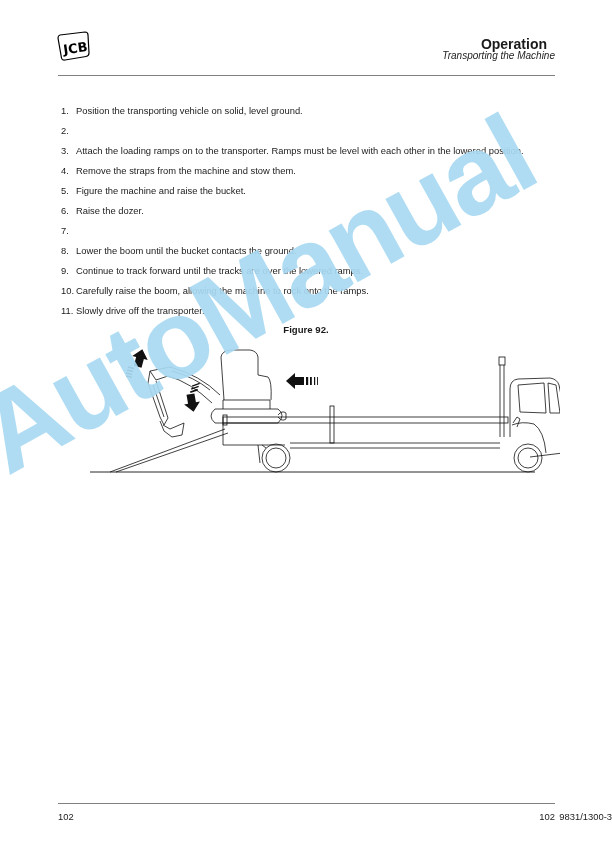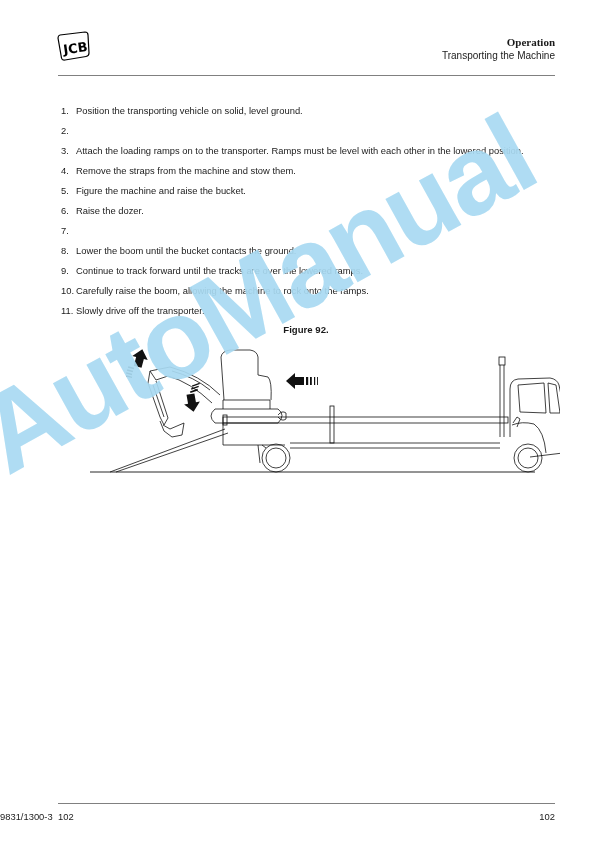--- a/index.html
+++ b/index.html
@@ -1,33 +1,33 @@
 <!DOCTYPE html>
 <html><head>
   <meta charset="utf-8">
   <style>
     html, body { margin: 0; padding: 0; background: #ffffff; }
     body { width: 612px; height: 865px; position: relative; overflow: hidden;
            font-family: "Liberation Sans", sans-serif; color: #1a1a1a; }
     .logo { position: absolute; left: 57px; top: 31px; width: 34px; height: 30px; }
-    .hdr-title { position: absolute; right: 57px; top: 36px; font-size: 11px; font-weight: bold; text-align: right; font-family: Liberation Serif, serif; }
-    .hdr-sub { position: absolute; right: 57px; top: 50px; font-size: 10px; text-align: right; color: #222; }
+    .hdr-title { position: absolute; right: 65px; top: 36px; font-size: 14px; font-weight: bold; text-align: right; }
+    .hdr-sub { position: absolute; right: 57px; top: 50px; font-size: 10px; text-align: right; color: #222; font-style: italic; }
     .rule { position: absolute; left: 58px; width: 497px; height: 1px; background: #808080; }
     .steps { position: absolute; left: 61px; top: 104px; margin: 0; padding: 0; list-style: none; }
     .step { height: 20px; line-height: 14px; font-size: 9.4px; display: flex; }
     .step-num { width: 15px; flex: none; }
     .step-text { white-space: nowrap; text-align: center; }
     .fig-caption { position: absolute; left: 0; width: 612px; top: 324px; text-align: center; font-size: 9.6px; font-weight: bold; }
     .figure { position: absolute; left: 60px; top: 345px; width: 500px; height: 140px; }
     .watermark { position: absolute; left: 20px; top: 370px; font-size: 112px; font-weight: bold;
                  color: #a9daf2; opacity: 0.92; transform: rotate(-29deg); transform-origin: 0 100%;
                  letter-spacing: -3px; white-space: nowrap; pointer-events: none; }
     .foot { position: absolute; top: 811px; font-size: 9.4px; font-weight: normal; }
     .foot-left { left: 58px; }
-    .foot-center { left: 0; width: 612px; text-align: left; }
+    .foot-center { left: 0; width: 612px; text-align: right; }
     .foot-right { right: 57px; }
   </style>
 </head>
 <body>
 
 <div class="logo">
   <svg width="34" height="30" viewBox="0 0 34 30">
     <path d="M3 4 L28 1 Q31 1 31 4 L32 22 Q32 25 29 25.5 L8 29 Q5 29.5 4.5 27 L1 7 Q1 4.5 3 4 Z" fill="#fff" stroke="#000" stroke-width="1.2"></path>
     <text x="6" y="22" font-family="DejaVu Sans, sans-serif" font-weight="bold" font-size="13" fill="#000" transform="rotate(-8 16 15)">JCB</text>
   </svg>

